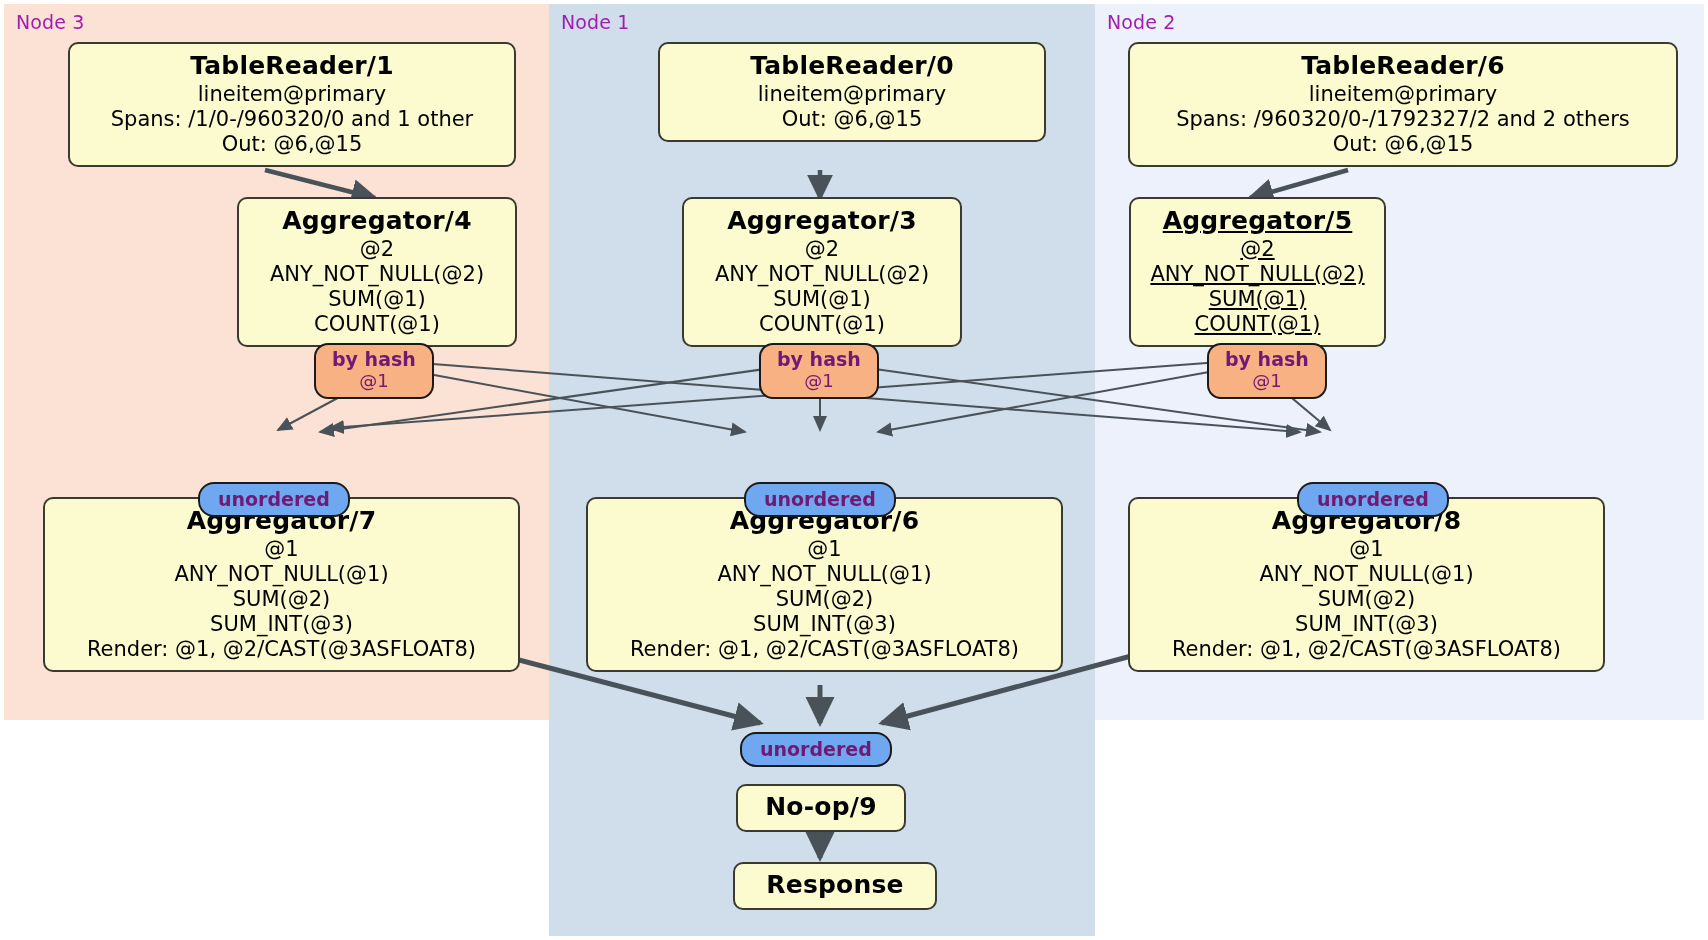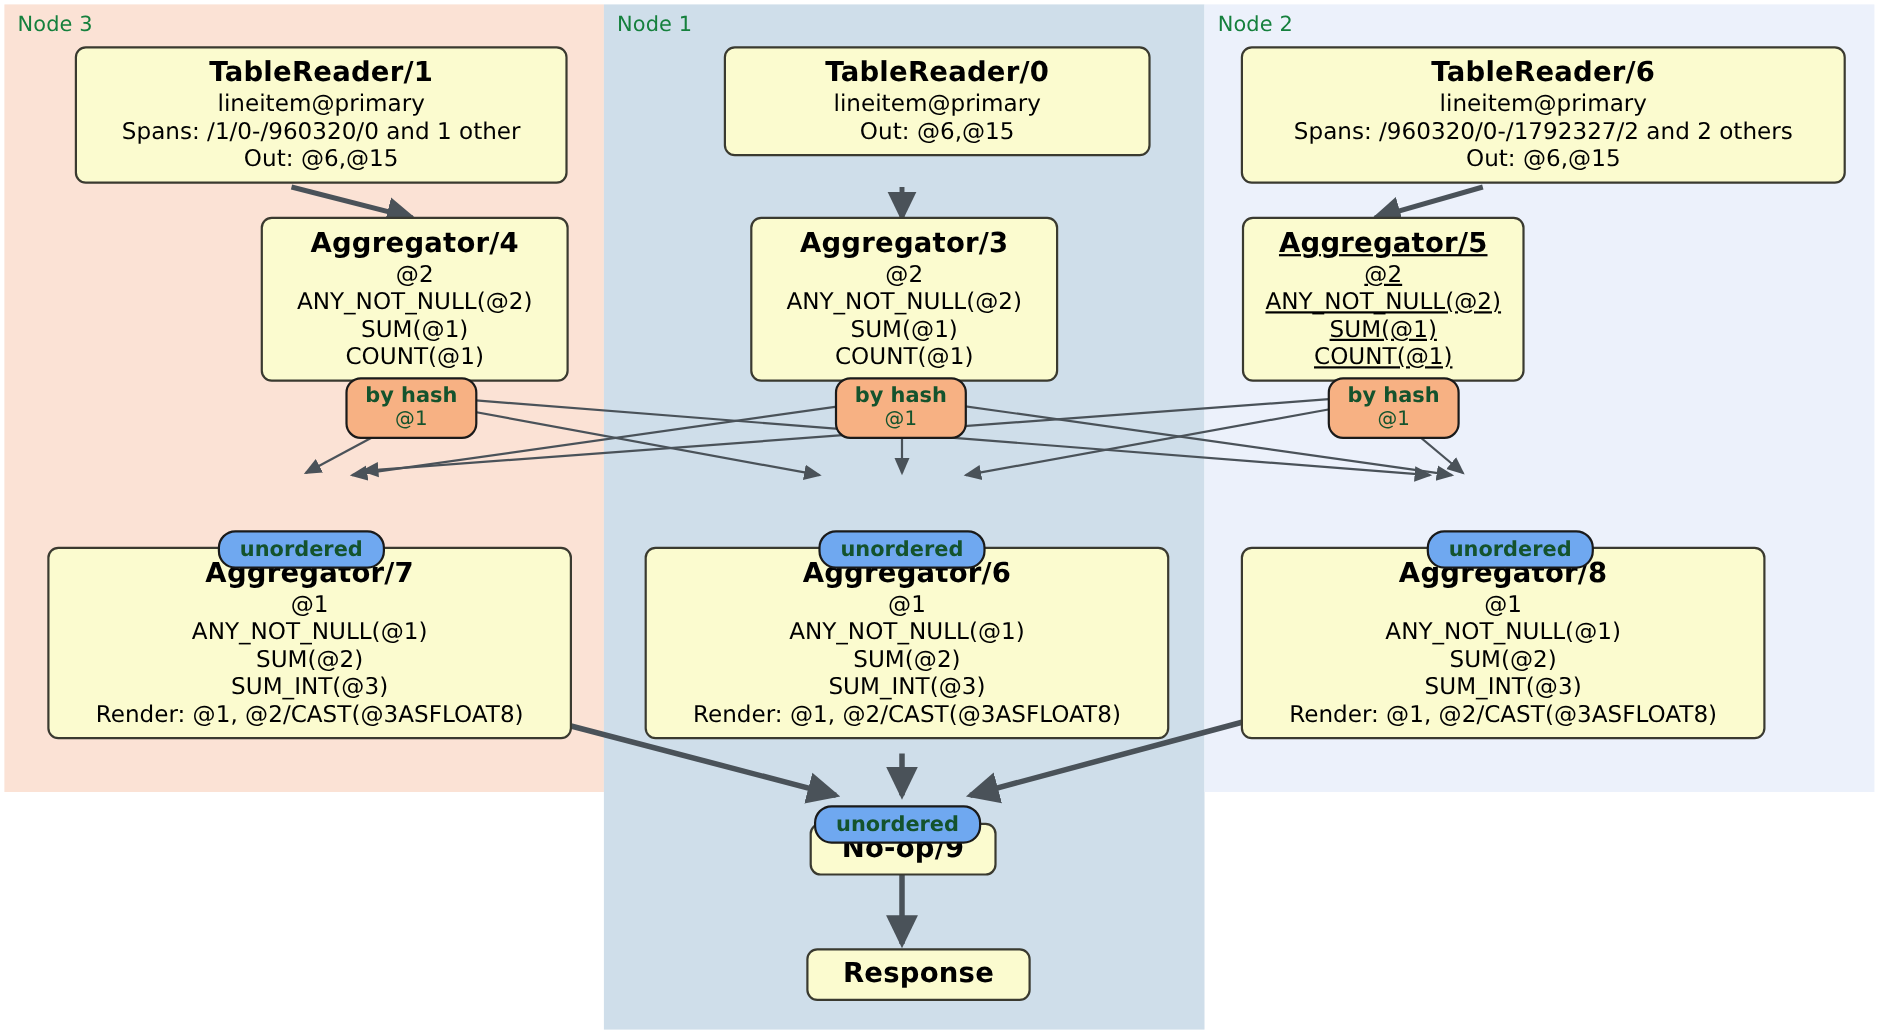--- a/index.html
+++ b/index.html
@@ -21,21 +21,21 @@
   
   .node-region {
     position: absolute;
     box-sizing: border-box;
   }
   .node-region .node-label {
     position: absolute;
     top: 7px;
     left: 12px;
     font-size: 19px;
-    color: #15803d;
+    color: #a21caf;
     letter-spacing: 0.1px;
     white-space: nowrap;
   }
   #region-node3 {
     left: 4px;  top: 4px;  width: 545px; height: 716px;
     background: #fbe2d5;
   }
   #region-node1 {
     left: 549px; top: 4px;  width: 546px; height: 932px;
     background: #cfdeea;
@@ -75,21 +75,21 @@
   .proc-box.compact {
     padding: 6px 16px 7px 16px;
   }
 
   
   .badge {
     position: absolute;
     box-sizing: border-box;
     border: 2px solid #1a1a1a;
     text-align: center;
-    color: #14532d;
+    color: #701a75;
     z-index: 6;
     white-space: nowrap;
   }
   .badge .b-title {
     display: block;
     font-weight: bold;
     font-size: 19px;
     line-height: 1.18;
   }
   .badge .b-sub {
@@ -263,21 +263,21 @@
     <span class="line">ANY_NOT_NULL(@1)</span>
     <span class="line">SUM(@2)</span>
     <span class="line">SUM_INT(@3)</span>
     <span class="line">Render: @1, @2/CAST(@3ASFLOAT8)</span>
   </div>
 
   <div class="badge unordered" style="left:740px; top:716px;">
     <span class="b-title">unordered</span>
   </div>
 
-  <div class="proc-box compact" style="left:736px; top:748px; width:170px;">
+  <div class="proc-box compact" style="left:736px; top:784px; width:170px;">
     <span class="title">No-op/9</span>
   </div>
 
   <div class="proc-box compact" style="left:733px; top:862px; width:204px;">
     <span class="title">Response</span>
   </div>
 
 </div>
 
 </body></html>

